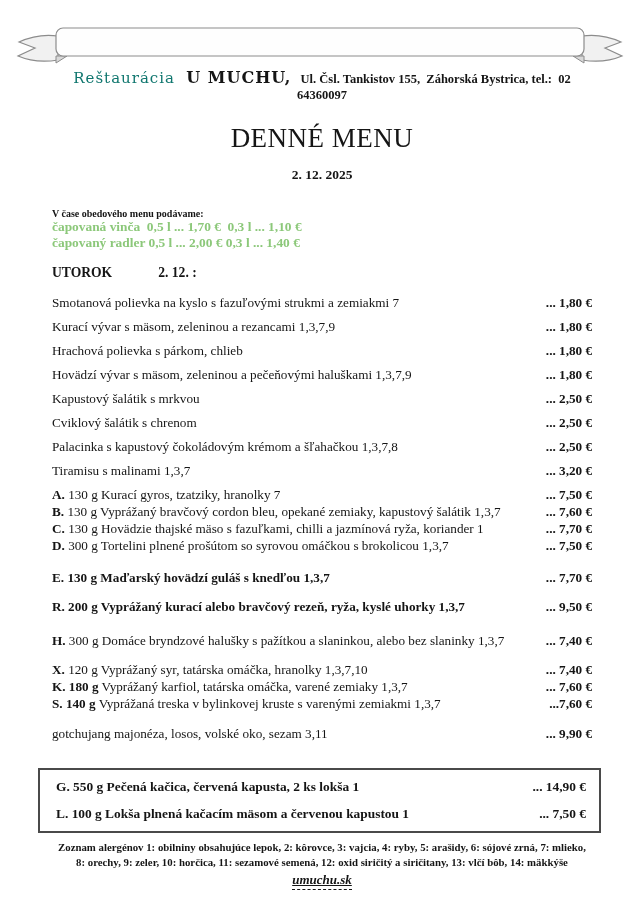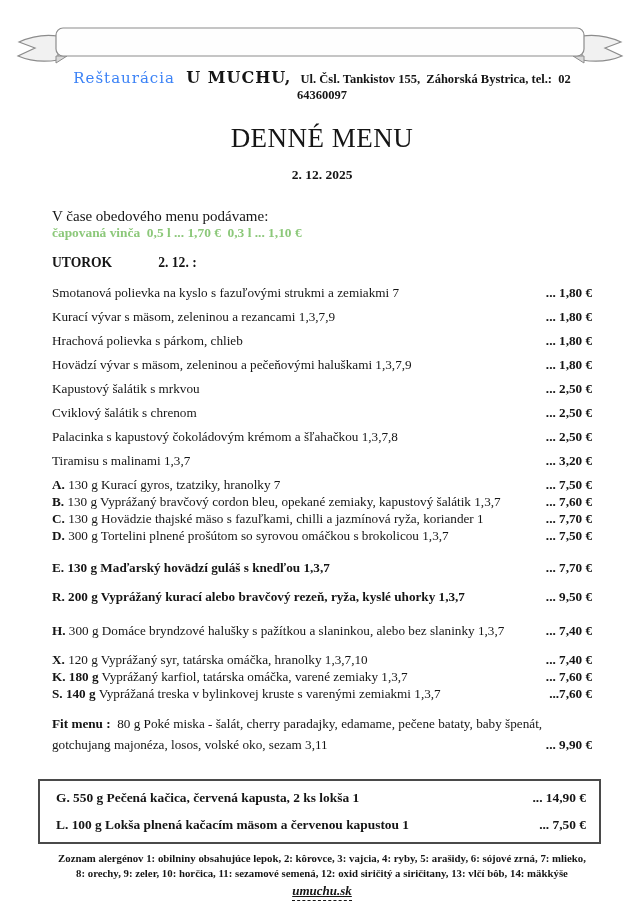--- a/index.html
+++ b/index.html
@@ -6,29 +6,29 @@
   body{width:640px;height:905px;overflow:hidden;font-family:"Liberation Serif",serif;color:#151515;}
   .page{width:640px;height:905px;position:relative;}
   .content{padding:0 48px 0 52px;}
 
   
   .ribbon{display:block;margin:0 auto;}
   .ribbon-top{margin-top:22px;}
 
   
   .hdr{text-align:center;margin-top:2px;font-size:13px;white-space:nowrap;}
-  .hdr-script{font-family:"DejaVu Serif",serif;font-size:15px;letter-spacing:1px;color:#3b82f6;}
+  .hdr-script{font-family:"DejaVu Serif",serif;font-size:15px;letter-spacing:1px;color:#0f766e;}
   .hdr-name{font-family:"DejaVu Serif",serif;font-weight:bold;font-size:16px;letter-spacing:1px;margin:0 6px 0 8px;}
   .hdr-addr{font-weight:bold;font-size:12.5px;white-space:pre-wrap;}
   .title{font-size:27px;font-weight:normal;text-align:center;margin:20px 0 0 0;letter-spacing:0.5px;}
   .date{text-align:center;font-weight:bold;font-size:13.5px;margin-top:13px;}
 
   
   .drinks{margin-top:25px;}
-  .drinks-heading{font-weight:normal;font-size:15px;}
+  .drinks-heading{font-weight:bold;font-size:10px;}
   .drink-line{color:var(--drink-green,#8cc87a);font-weight:bold;font-size:13.4px;line-height:16px;white-space:pre-wrap;}
 
   
   .day{margin-top:14px;font-weight:bold;font-size:13.6px;}
   .day-name{margin-right:46px;}
 
   
   .row{display:flex;justify-content:space-between;align-items:baseline;font-size:13.2px;line-height:15px;}
   .row .t{white-space:pre-wrap;font-family:Liberation Serif, serif;}
   .row .line{white-space:pre-wrap;}
@@ -87,20 +87,21 @@
       <span class="hdr-name">U MUCHU,</span>
       <span class="hdr-addr">Ul. Čsl. Tankistov 155,  Záhorská Bystrica, tel.:  02 64360097</span>
     </div>
 
     <h1 class="title">DENNÉ MENU</h1>
     <div class="date">2. 12. 2025</div>
 
     <div class="drinks">
       <div class="drinks-heading">V čase obedového menu podávame:</div>
       <div class="drink-line">čapovaná vinča  0,5 l ... 1,70 €  0,3 l ... 1,10 €</div>
+      <div class="drink-line">čapovaný radler 0,5 l ... 2,00 € 0,3 l ... 1,40 €</div>
     </div>
 
     <div class="day">
       <span class="day-name">UTOROK</span><span>2. 12.  :</span>
     </div>
 
     <div class="starters">
       <div class="row">
           <span class="t">Smotanová polievka na kyslo s fazuľovými strukmi a zemiakmi 7</span>
           <span class="price">... 1,80 €</span>
@@ -176,21 +177,20 @@
           <span class="line"><span class="pfx">K. 180 g</span><span class="t"> Vyprážaný karfiol, tatárska omáčka, varené zemiaky 1,3,7</span></span>
           <span class="price">... 7,60 €</span>
         </div>
       <div class="row">
           <span class="line"><span class="pfx">S. 140 g</span><span class="t"> Vyprážaná treska v bylinkovej kruste s varenými zemiakmi 1,3,7</span></span>
           <span class="price">...7,60 €</span>
         </div>
     </div>
 
     <div class="fit">
-      <div class="fit-line1"><span class="fit-label">Fit menu :</span><span class="t">  80 g Poké miska - šalát, cherry paradajky, edamame, pečene bataty, baby špenát,</span></div>
       <div class="fit-line2">
           <span class="t">gotchujang majonéza, losos, volské oko, sezam 3,11</span>
           <span class="price">... 9,90 €</span>
         </div>
     </div>
 
     <div class="special-box">
       <div class="row">
           <span class="t">G. 550 g Pečená kačica, červená kapusta, 2 ks lokša 1</span>
           <span class="price">... 14,90 €</span>

